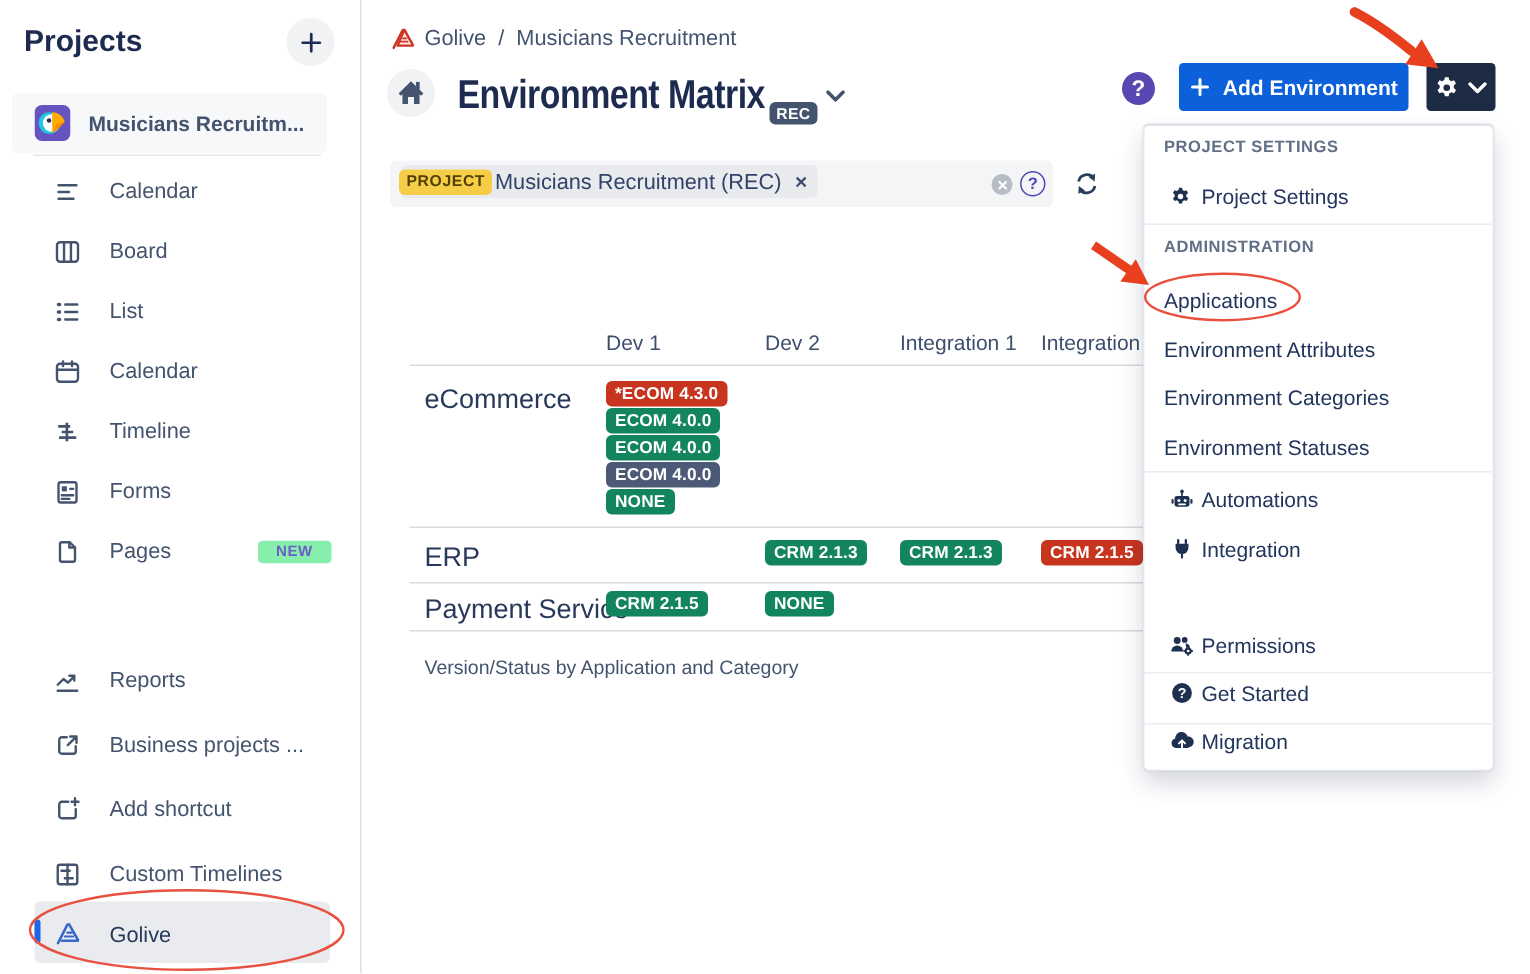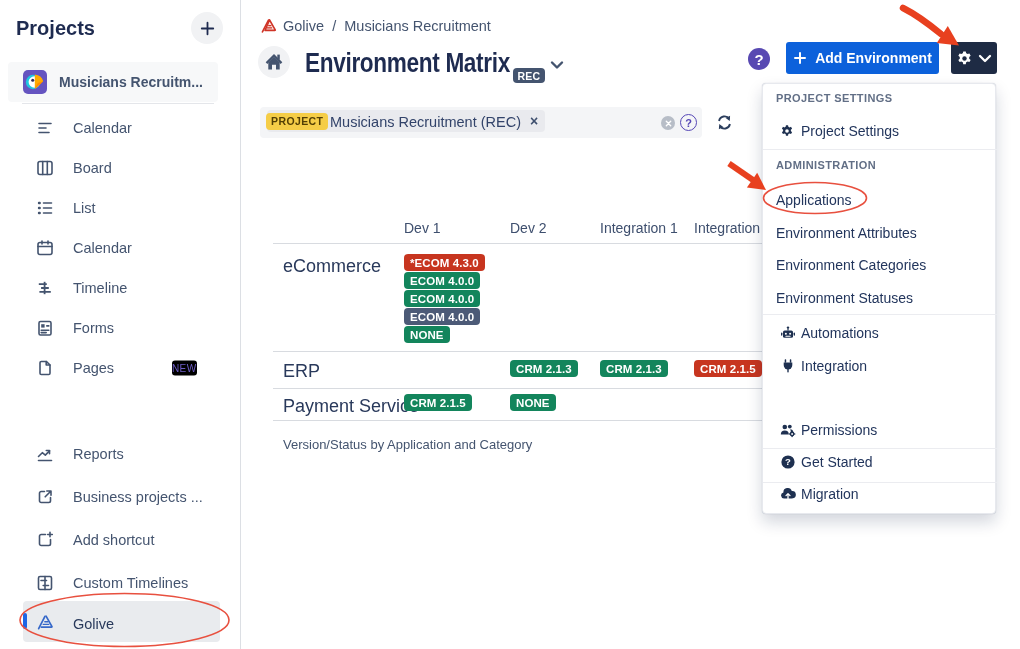--- a/index.html
+++ b/index.html
@@ -89,21 +89,21 @@
           <path d="M11.8 7.9h2M6.2 12.2h7.6M6.2 14.6h5" stroke="#44546F" stroke-width="1.6" fill="none" stroke-linecap="round" stroke-linejoin="round"></path>
         </svg>
         <span class="t">Forms</span>
       </div>
   <div class="mi" style="top:348px">
         <svg width="20" height="20" viewBox="0 0 20 20">
           <path d="M5 4.8A1.3 1.3 0 0 1 6.3 3.5h5.2L15 7v8.2a1.3 1.3 0 0 1-1.3 1.3H6.3A1.3 1.3 0 0 1 5 15.2z" stroke="#44546F" stroke-width="1.6" fill="none" stroke-linecap="round" stroke-linejoin="round"></path>
           <path d="M11.2 3.5V7H15" stroke="#44546F" stroke-width="1.6" fill="none" stroke-linecap="round" stroke-linejoin="round"></path>
         </svg>
         <span class="t">Pages</span>
-        <span style="position:absolute;left:172px;top:50%;transform:translateY(-50%);background:#000000;color:#6E5DC6;font-size:10px;font-weight:400;padding:2px 0;border-radius:3px;letter-spacing:.4px">NEW</span>
+        <span style="position:absolute;left:172px;top:50%;transform:translateY(-50%);background:#86efac;color:#6E5DC6;font-size:10px;font-weight:700;padding:2px 12px;border-radius:3px;letter-spacing:.4px">NEW</span>
       </div>
   <div class="mi" style="top:434px">
         <svg width="20" height="20" viewBox="0 0 20 20">
           <path d="M3.5 12.5l3.8-3.8 3 2.4 4.2-4.2" stroke="#44546F" stroke-width="1.6" fill="none" stroke-linecap="round" stroke-linejoin="round"></path>
           <path d="M11.3 6.5h3.2v3.2" stroke="#44546F" stroke-width="1.6" fill="none" stroke-linecap="round" stroke-linejoin="round"></path>
           <path d="M3.5 16.5h13" stroke="#44546F" stroke-width="1.6" fill="none" stroke-linecap="round" stroke-linejoin="round"></path>
         </svg>
         <span class="t">Reports</span>
       </div>
   <div class="mi" style="top:477px">

